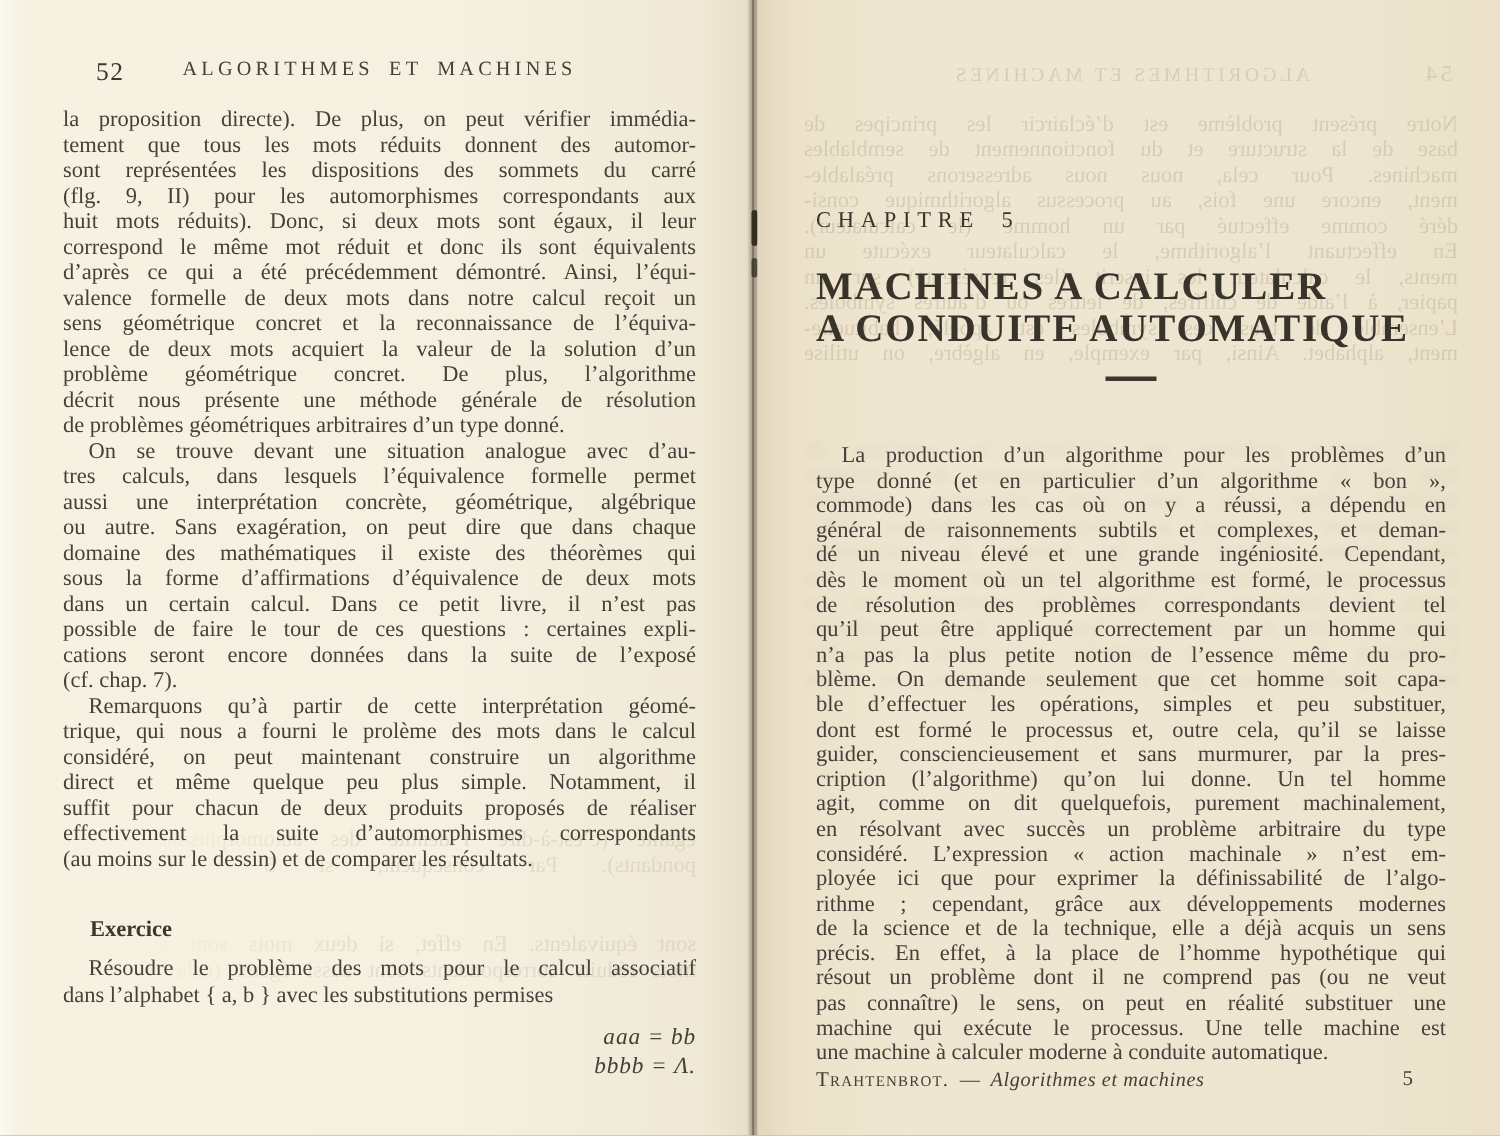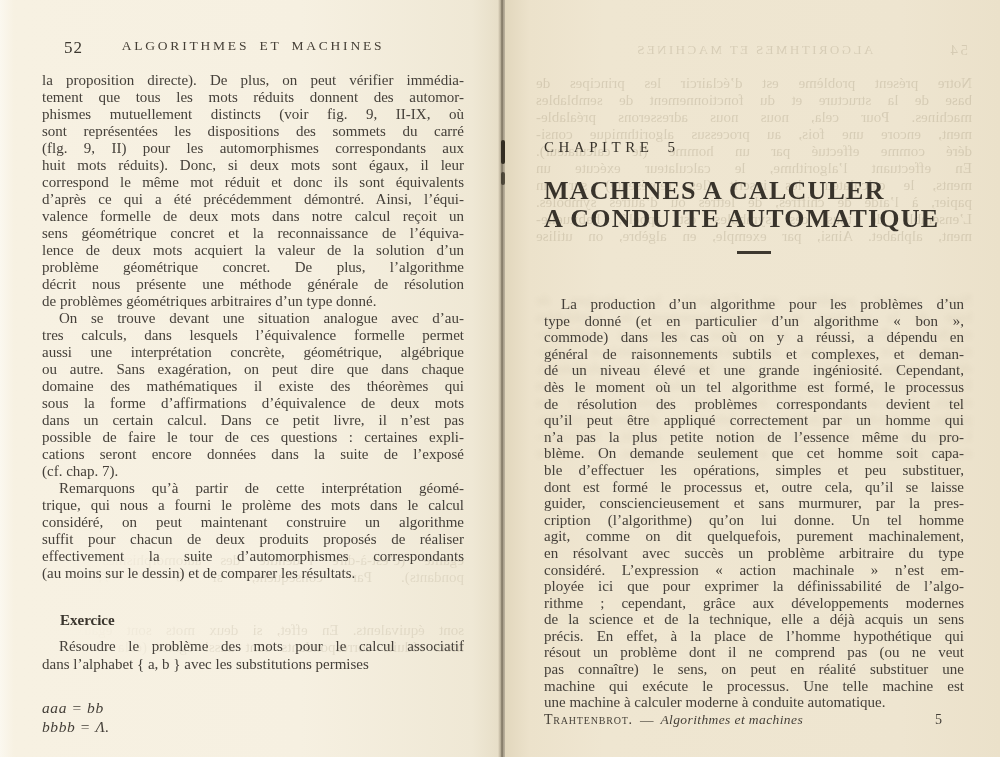--- a/index.html
+++ b/index.html
@@ -36,21 +36,21 @@
   .body .line{text-align:justify;text-align-last:justify;overflow:hidden;}
   .body .line.last{text-align-last:left;}
   .body .line.indent{text-indent:17px;}
   .lp-body{top:72px;left:42px;width:422px;line-height:17px;}
   .rp-body{top:296px;left:39px;width:420px;line-height:16.6px;}
 
   
   .exercise{position:absolute;top:612px;left:42px;width:422px;}
   .ex-heading{font-weight:bold;font-size:15px;margin-left:18px;color:#3b362e;}
   .ex-body{position:relative;top:0;margin-top:9px;width:422px;line-height:17.5px;}
-  .formulas{margin-top:25px;text-align:left;font-style:italic;font-size:15.5px;line-height:19px;letter-spacing:.6px;color:#443f38;}
+  .formulas{margin-top:9px;text-align:right;font-style:italic;font-size:15.5px;line-height:19px;letter-spacing:.6px;color:#443f38;}
 
   
   .chapter{position:absolute;top:139px;left:39px;width:420px;text-align:left;color:#38332b;}
   .ch-label{font-size:15px;letter-spacing:4.5px;word-spacing:6px;}
   .ch-title{font-size:26px;font-weight:bold;letter-spacing:1.2px;line-height:28px;}
   .ch-t1{margin-top:21px;}
   .rule{width:34px;height:3px;background:#3d382f;margin:18px auto 0;}
 
   
   .rp-footer{position:absolute;top:712px;left:39px;width:420px;font-size:13.5px;color:#443f37;}
@@ -86,21 +86,20 @@
       </div>
 
     <div class="lp-header">
       <span class="lp-pagenum">52</span>
       <span class="lp-running">ALGORITHMES ET MACHINES</span>
     </div>
 
     <div class="body lp-body">
         <div class="line">la proposition directe). De plus, on peut vérifier immédia-</div>
         <div class="line">tement que tous les mots réduits donnent des automor-</div>
-        <div class="line">phismes mutuellement distincts (voir fig. 9, II-IX, où</div>
         <div class="line">sont représentées les dispositions des sommets du carré</div>
         <div class="line">(flg. 9, II) pour les automorphismes correspondants aux</div>
         <div class="line">huit mots réduits). Donc, si deux mots sont égaux, il leur</div>
         <div class="line">correspond le même mot réduit et donc ils sont équivalents</div>
         <div class="line">d’après ce qui a été précédemment démontré. Ainsi, l’équi-</div>
         <div class="line">valence formelle de deux mots dans notre calcul reçoit un</div>
         <div class="line">sens géométrique concret et la reconnaissance de l’équiva-</div>
         <div class="line">lence de deux mots acquiert la valeur de la solution d’un</div>
         <div class="line">problème géométrique concret. De plus, l’algorithme</div>
         <div class="line">décrit nous présente une méthode générale de résolution</div>
@@ -111,20 +110,21 @@
         <div class="line">ou autre. Sans exagération, on peut dire que dans chaque</div>
         <div class="line">domaine des mathématiques il existe des théorèmes qui</div>
         <div class="line">sous la forme d’affirmations d’équivalence de deux mots</div>
         <div class="line">dans un certain calcul. Dans ce petit livre, il n’est pas</div>
         <div class="line">possible de faire le tour de ces questions : certaines expli-</div>
         <div class="line">cations seront encore données dans la suite de l’exposé</div>
         <div class="line last">(cf. chap. 7).</div>
         <div class="line indent">Remarquons qu’à partir de cette interprétation géomé-</div>
         <div class="line">trique, qui nous a fourni le prolème des mots dans le calcul</div>
         <div class="line">considéré, on peut maintenant construire un algorithme</div>
+        <div class="line">direct et même quelque peu plus simple. Notamment, il</div>
         <div class="line">suffit pour chacun de deux produits proposés de réaliser</div>
         <div class="line">effectivement la suite d’automorphismes correspondants</div>
         <div class="line last">(au moins sur le dessin) et de comparer les résultats.</div>
       </div>
 
     <div class="exercise">
       <div class="ex-heading">Exercice</div>
       <div class="body ex-body">
           <div class="line indent">Résoudre le problème des mots pour le calcul associatif</div>
           <div class="line last">dans l’alphabet { a, b } avec les substitutions permises</div>

